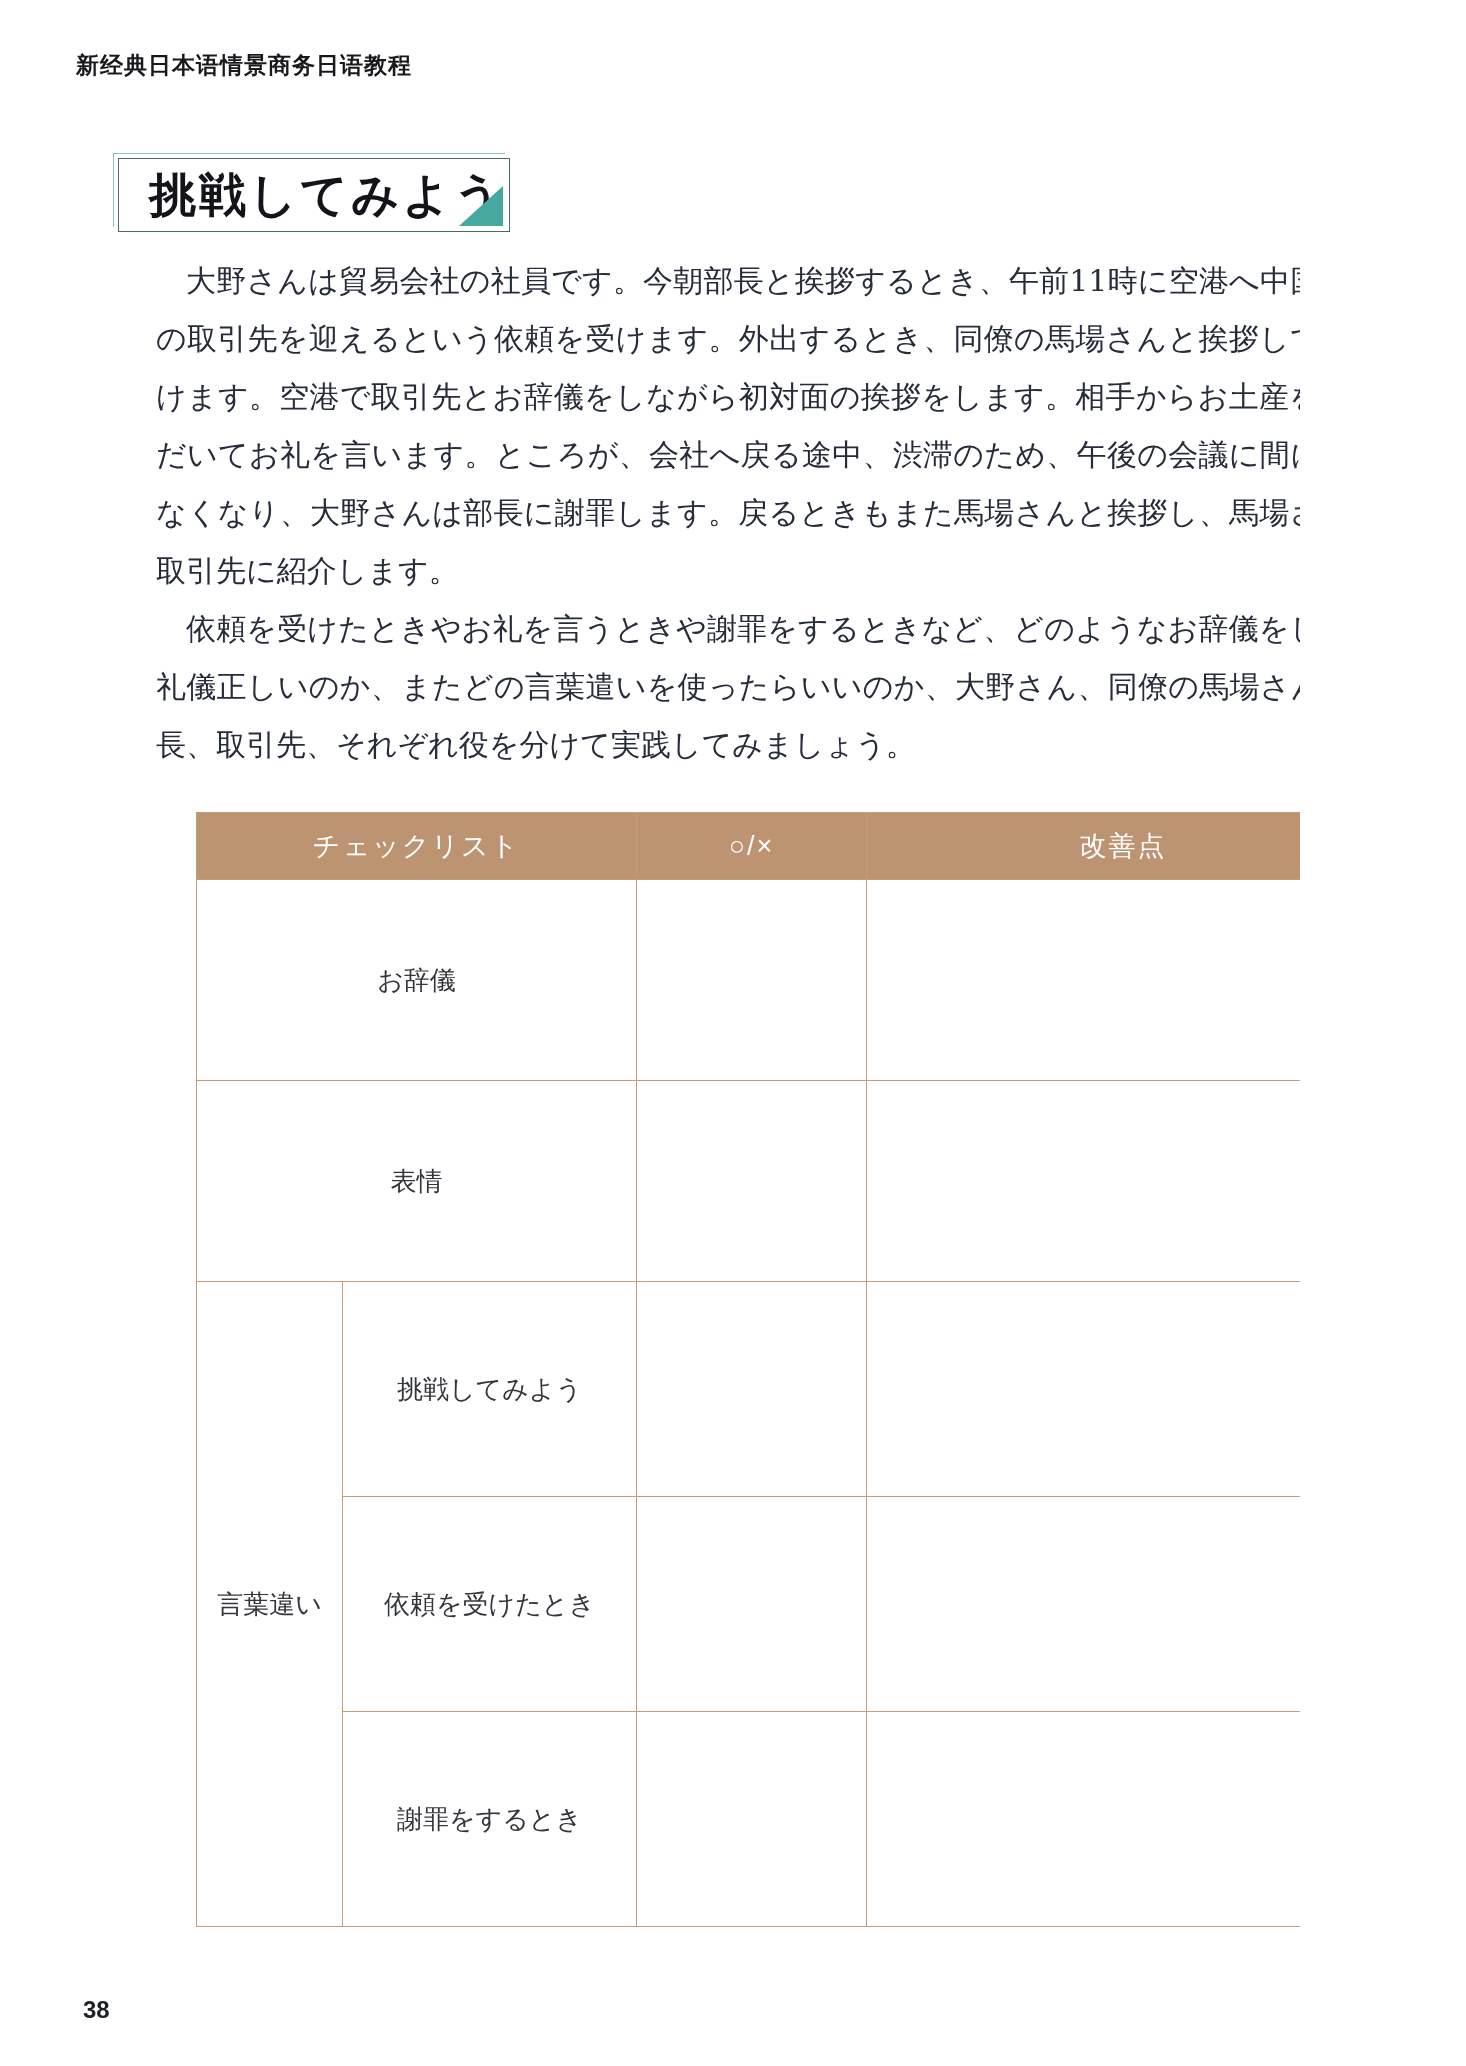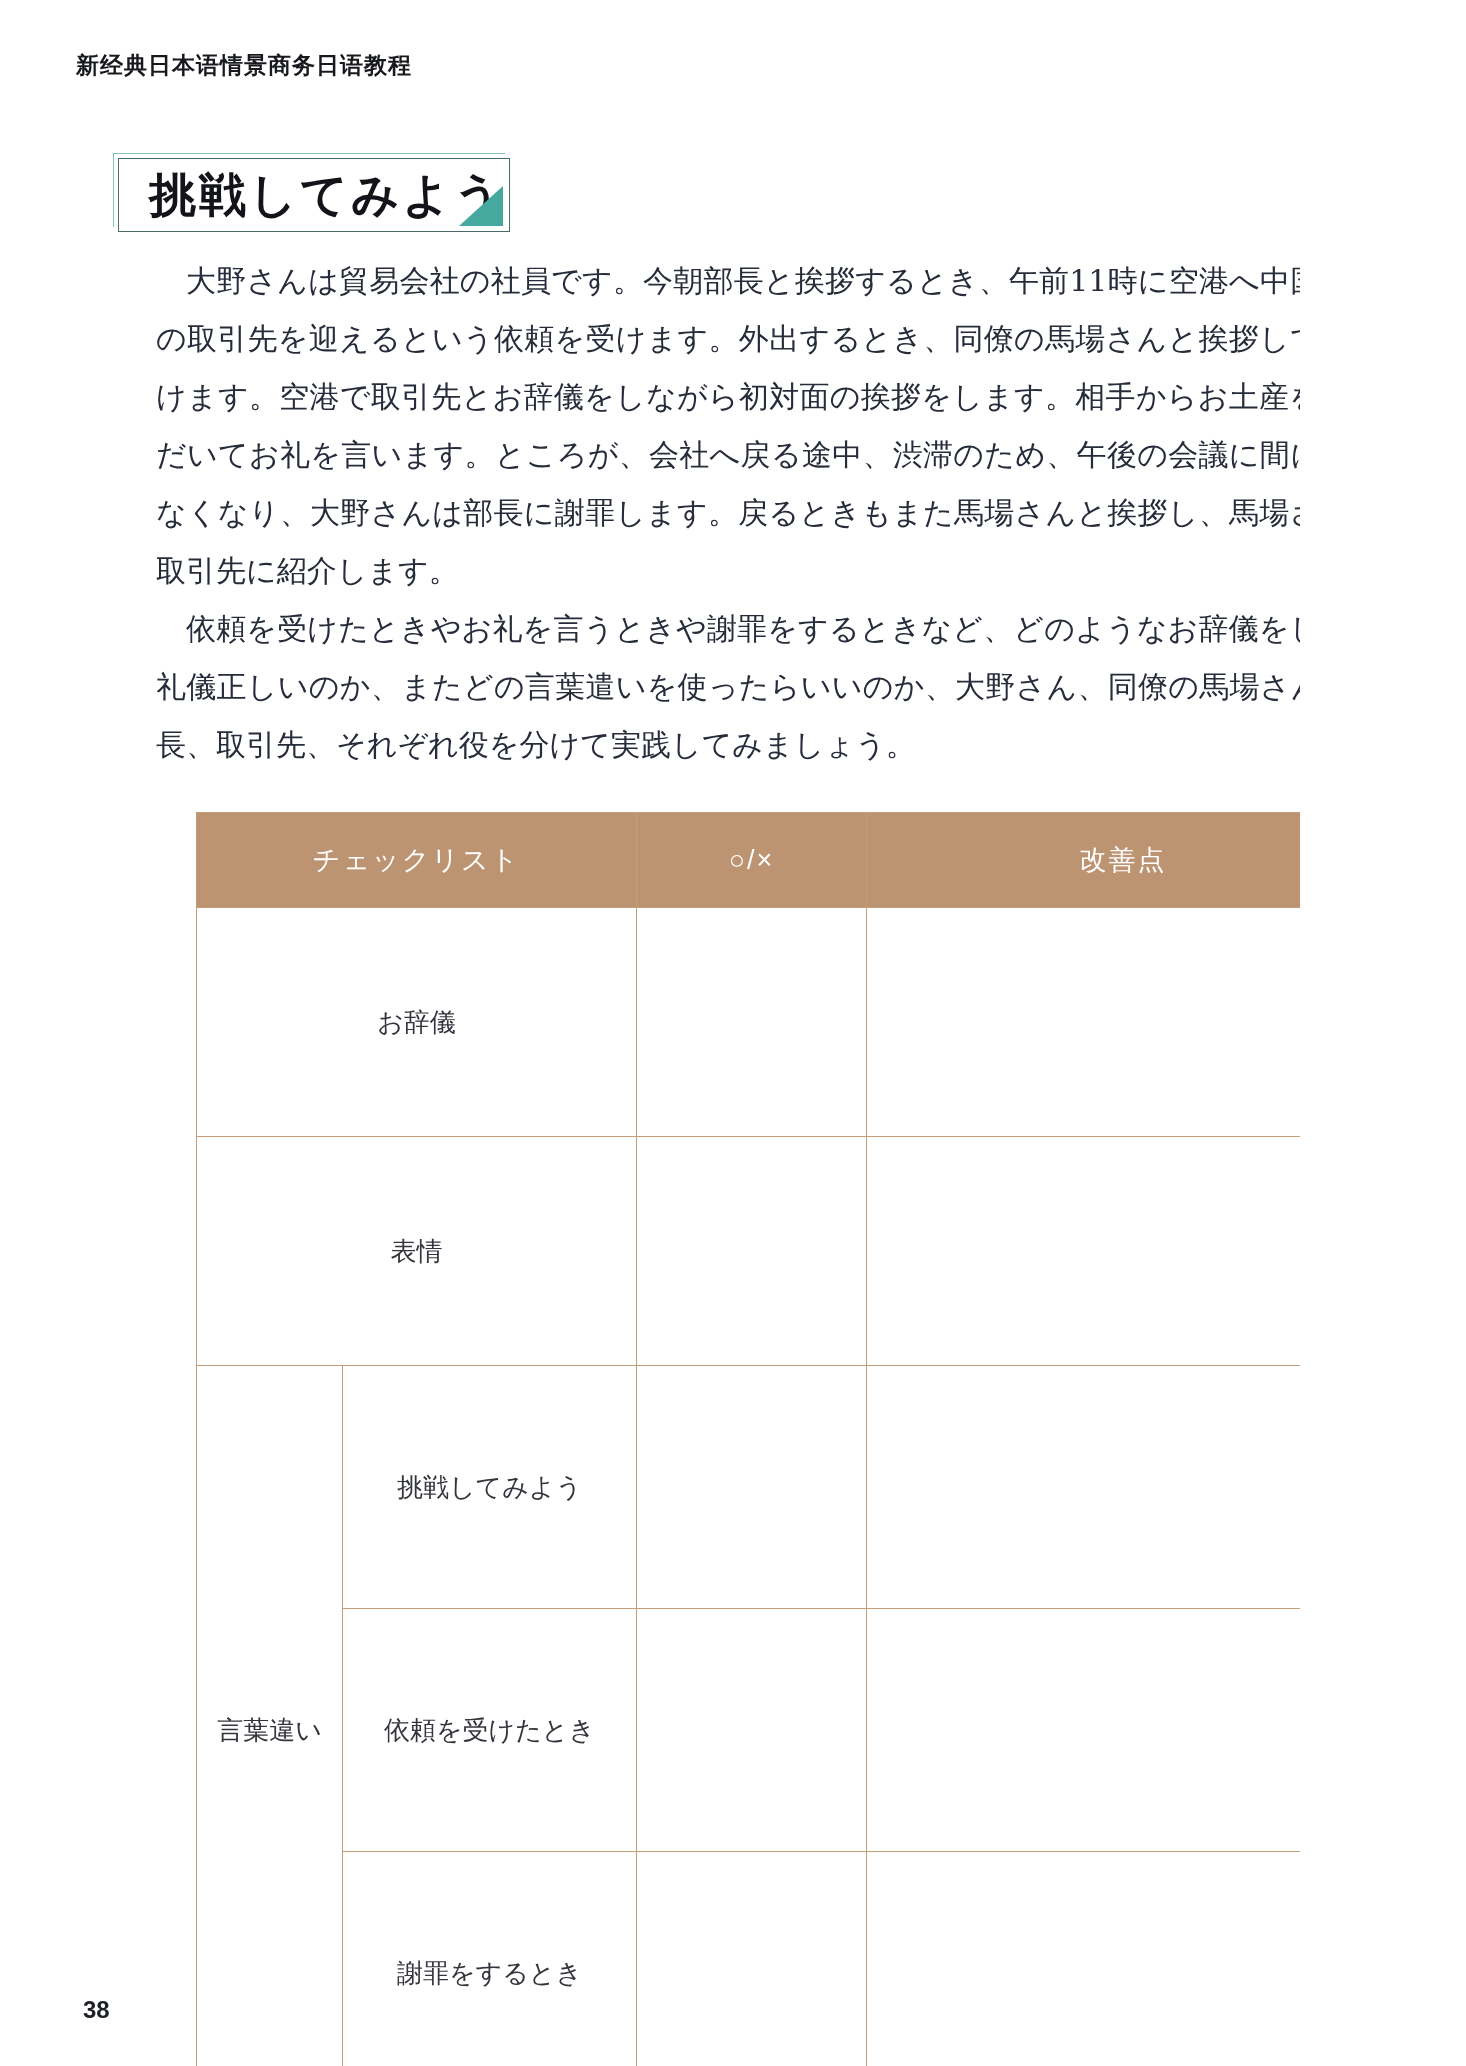--- a/index.html
+++ b/index.html
@@ -98,21 +98,21 @@
     font-family: "Liberation Sans", sans-serif;
   }
   table.checklist th,
   table.checklist td {
     border: 1px solid var(--table-border, #c39d79);
     text-align: center;
     vertical-align: middle;
     font-weight: normal;
     font-size: 26px;
     color: #33363c;
-    padding: 18px;
+    padding: 4px;
   }
   table.checklist th {
     background: var(--table-header-bg, #bd9472);
     color: #ffffff;
     height: 58px;
     font-size: 27px;
     letter-spacing: 2px;
   }
   tr.row-m td { height: 192px; }
   tr.row-l td { height: 206px; }

